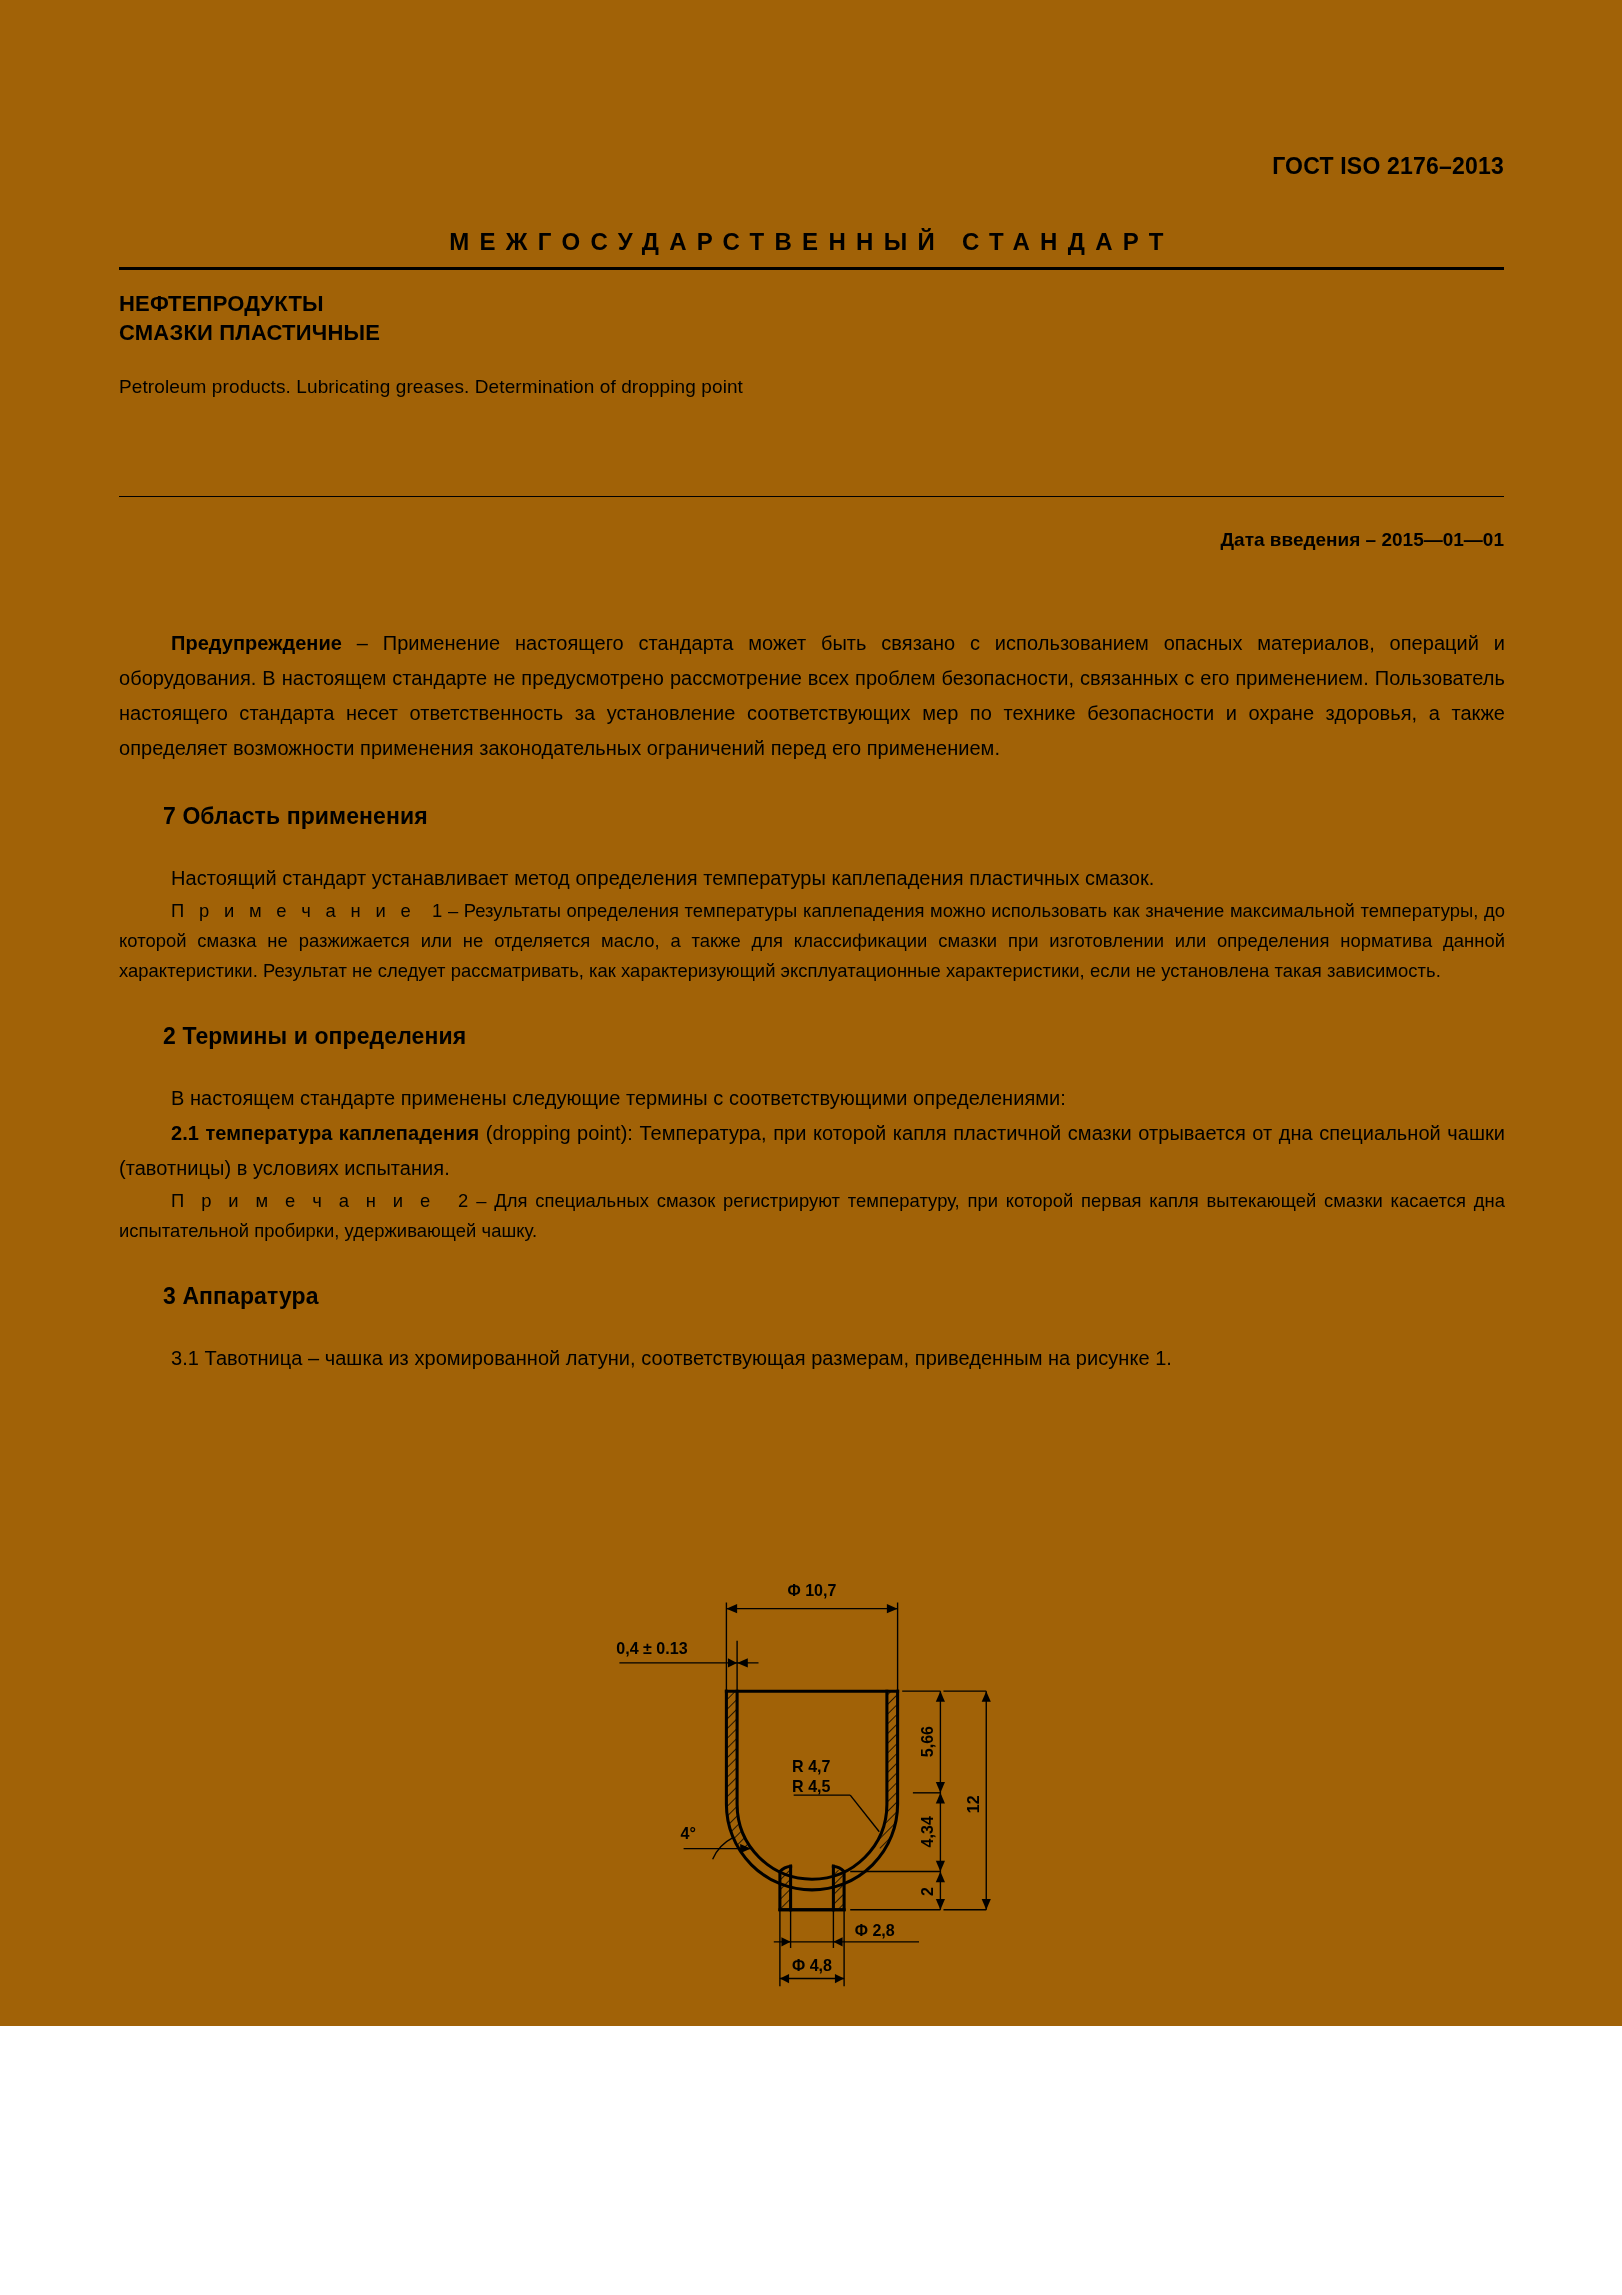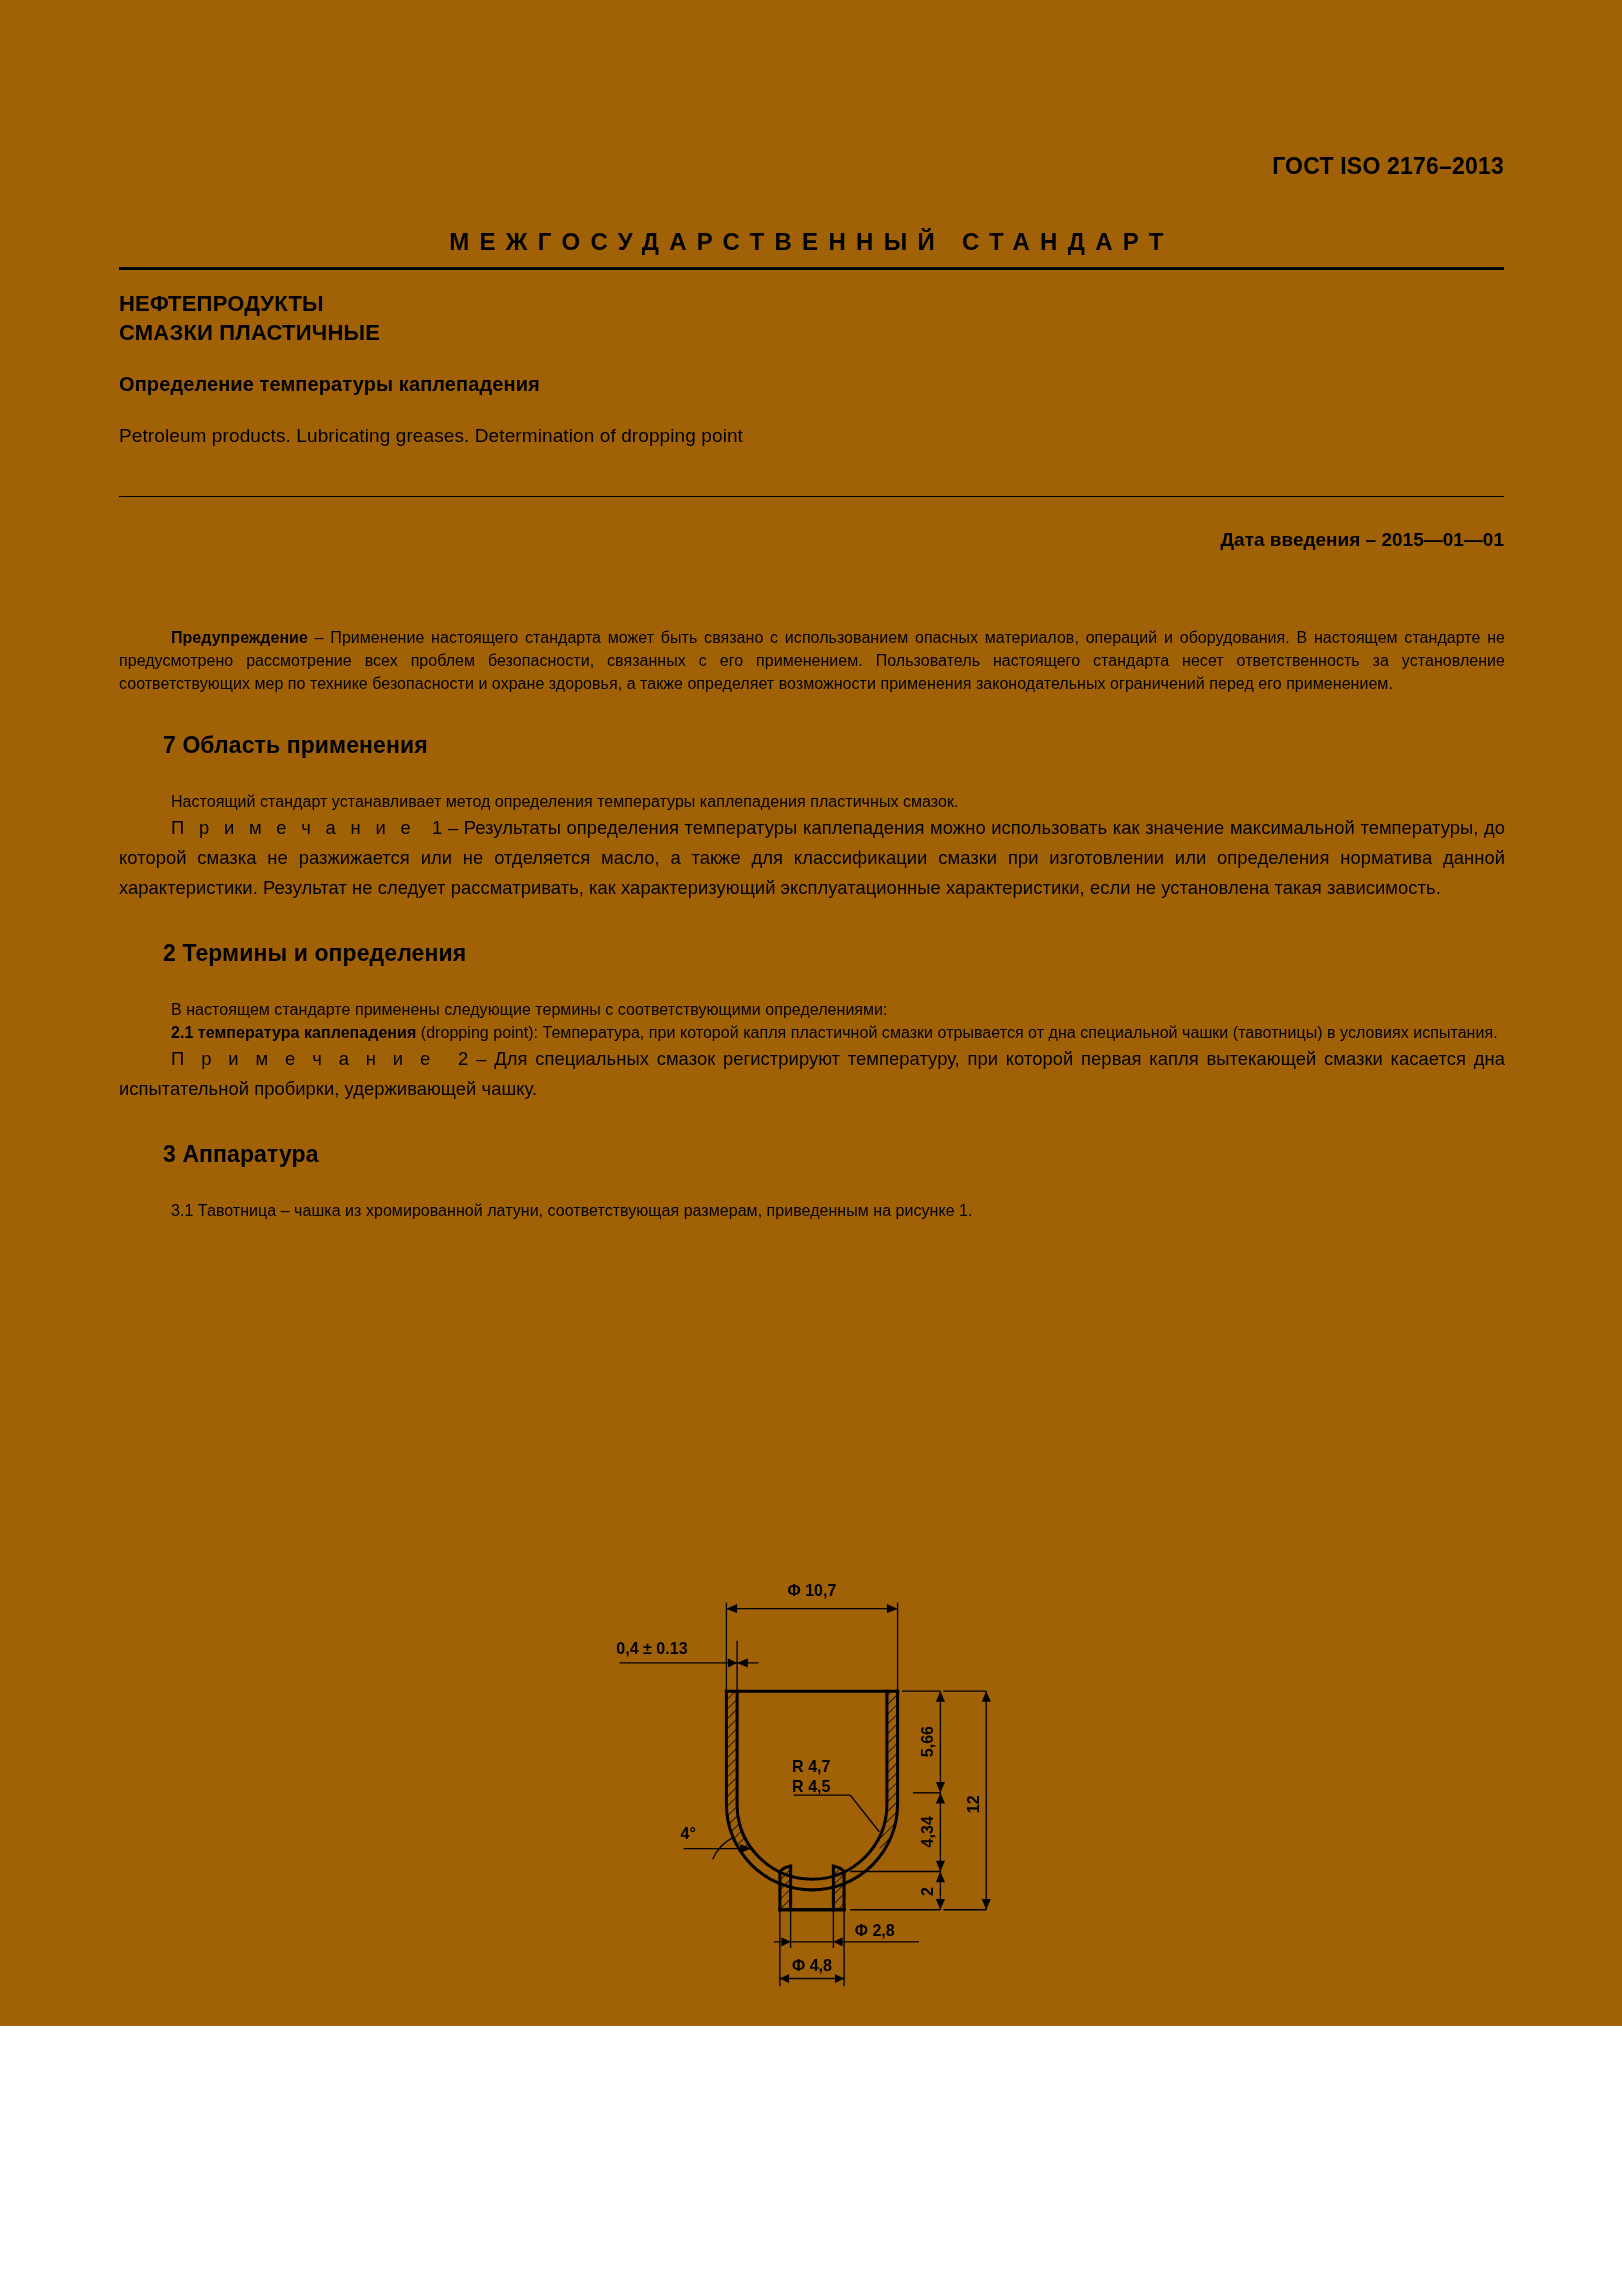--- a/index.html
+++ b/index.html
@@ -93,22 +93,22 @@
 
   
   .content {
     position: absolute;
     top: 626px;
     left: 119px;
     width: 1386px;
   }
   p.body {
     margin: 0;
-    font-size: 16px;
-    line-height: 23px;
+    font-size: 20px;
+    line-height: 35px;
     text-align: justify;
     text-justify: inter-word;
     letter-spacing: 0.04px;
   }
   p.body.indent {
     text-indent: 52px;
   }
   p.note {
     margin: 0;
     font-size: 18.4px;
@@ -177,21 +177,20 @@
 <div class="page">
 
   <div class="doc-number">ГОСТ ISO 2176–2013</div>
   <div class="std-banner">МЕЖГОСУДАРСТВЕННЫЙ СТАНДАРТ</div>
 
   <div class="title-block">
     <div class="title-main">
       <div>НЕФТЕПРОДУКТЫ</div>
       <div>СМАЗКИ ПЛАСТИЧНЫЕ</div>
     </div>
-    <div class="title-sub">Определение температуры каплепадения</div>
     <div class="title-en">Petroleum products. Lubricating greases. Determination of dropping point</div>
   </div>
   <div class="rule-under-title"></div>
 
   <div class="intro-date">Дата введения – 2015—01—01</div>
 
   <div class="content">
 
     <p class="body indent"><span class="b">Предупреждение</span><span> – Применение настоящего стандарта может быть связано с использованием опасных материалов, операций и оборудования. В настоящем стандарте не предусмотрено рассмотрение всех проблем безопасности, связанных с его применением. Пользователь настоящего стандарта несет ответственность за установление соответствующих мер по технике безопасности и охране здоровья, а также определяет возможности применения законодательных ограничений перед его применением.</span></p>
 

